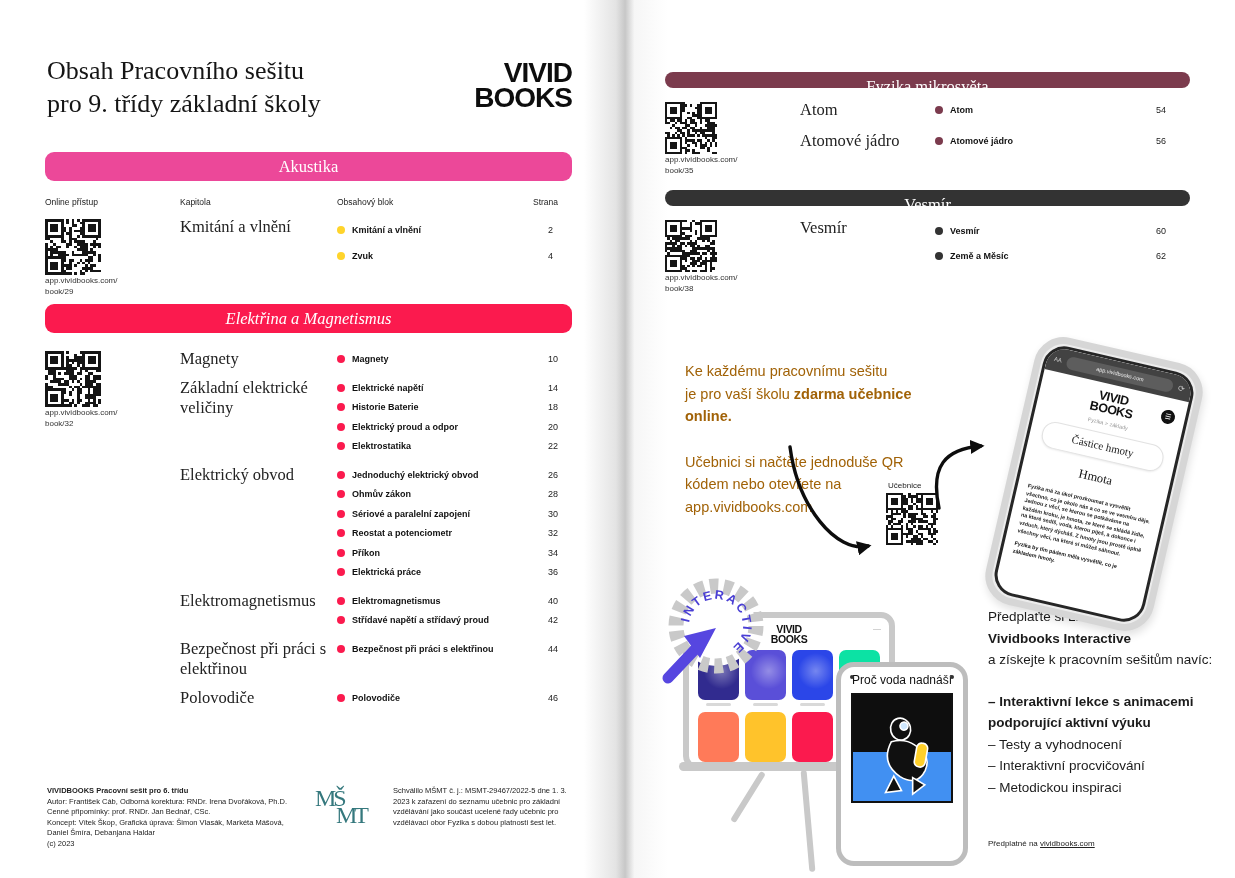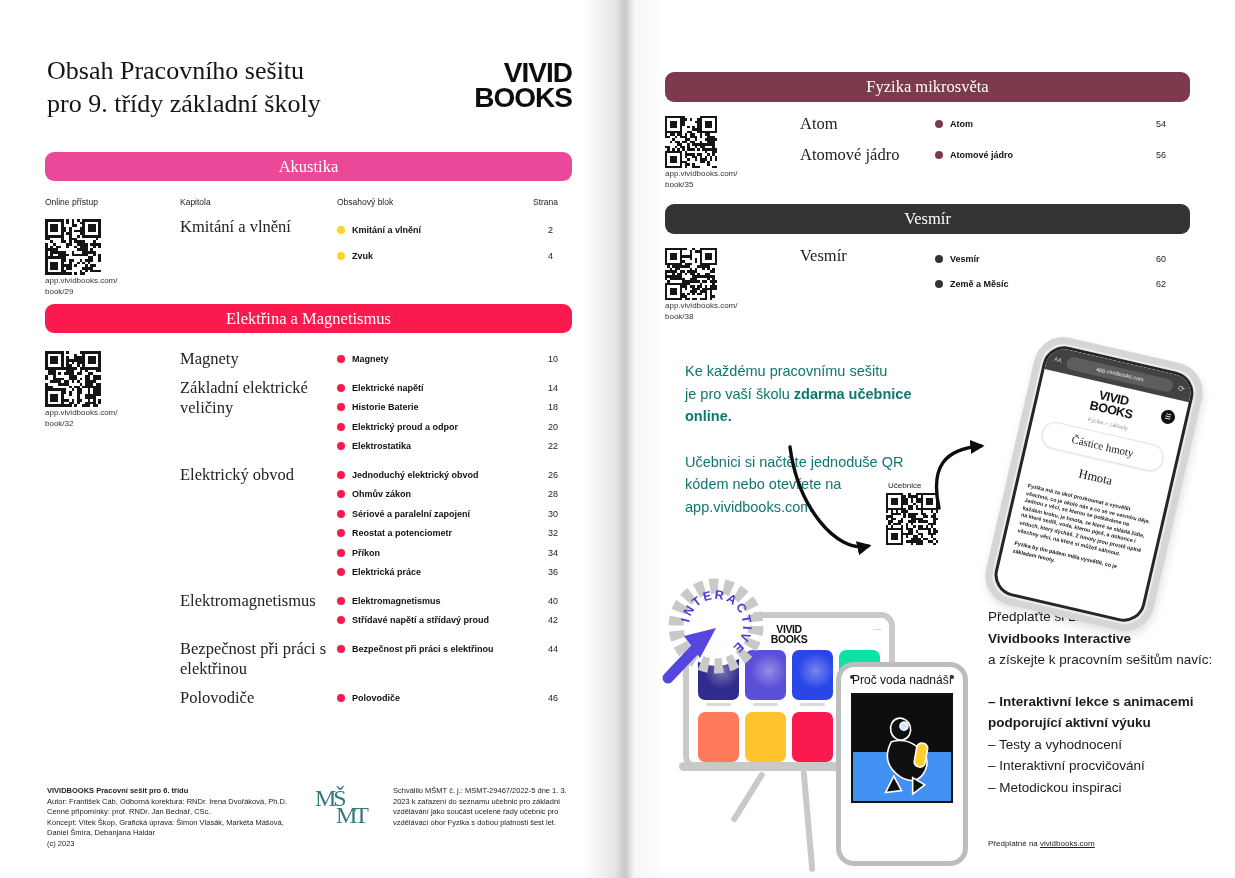--- a/index.html
+++ b/index.html
@@ -14,21 +14,21 @@
   
   .title{position:absolute;left:47px;top:54px;font-family:"Liberation Serif","DejaVu Serif",serif;font-size:26px;line-height:33px;color:#151515;}
   .brand-logo{position:absolute;right:36px;top:60px;text-align:right;font-weight:800;font-size:28px;line-height:25px;letter-spacing:-1px;color:#0d0d0d;}
 
   
   .sections{position:absolute;}
   .left-sections{left:45px;top:152px;width:527px;--c1:135px;--c2:157px;--lbl:196px;--qr:56px;}
   .right-sections{left:25px;top:72px;width:525px;--c1:135px;--c2:135px;--lbl:206px;--qr:52px;}
   .banner{height:29px;border-radius:9px;color:#fff;text-align:center;font-family:"Liberation Serif","DejaVu Serif",serif;font-size:16.5px;line-height:29px;}
   .left-sections .banner{margin-bottom:16px;}
-  .right-sections .banner{margin-bottom:12px;height:30px;line-height:30px;}
+  .right-sections .banner{margin-bottom:12px;height:16px;line-height:30px;}
   .thead{display:grid;grid-template-columns:var(--c1) var(--c2) var(--lbl) 1fr;font-size:8.5px;color:#222;margin-bottom:10px;}
   .section-body{display:grid;grid-template-columns:var(--c1) 1fr;margin-bottom:8px;}
   .right-sections .section-body{margin-bottom:15px;}
   .qr-col{padding-top:2px;}
   .qr{width:var(--qr);height:var(--qr);display:grid;grid-template-columns:repeat(21,1fr);grid-template-rows:repeat(21,1fr);background:#fff;}
   .qr span{display:block;}
   .qr span.on{background:#151515;}
   .qr-cap{font-size:8px;line-height:9.5px;color:#333;margin-top:1px;}
   .qr-cap:first-of-type{margin-top:5px;}
   .chapter{display:grid;grid-template-columns:var(--c2) 1fr;margin-bottom:9px;}
@@ -44,21 +44,21 @@
 
   
   .footer{position:absolute;left:47px;top:786px;width:527px;display:flex;align-items:flex-start;}
   .credits{flex:0 0 262px;font-size:7.5px;line-height:10.5px;color:#222;}
   .credits .c0{font-weight:800;}
   .msmt{flex:0 0 64px;margin-left:6px;margin-top:4px;color:#35787D;font-family:"Liberation Serif","DejaVu Serif",serif;font-size:24px;line-height:17px;letter-spacing:-3px;}
   .msmt .m2{display:block;margin-left:21px;}
   .approval{flex:1;margin-left:14px;font-size:7.5px;line-height:10.5px;color:#222;}
 
   
-  .promo{position:absolute;left:45px;top:360px;width:285px;font-size:14.5px;line-height:22.5px;color:#0f766e;}
+  .promo{position:absolute;left:45px;top:360px;width:285px;font-size:14.5px;line-height:22.5px;color:#a16207;}
   .promo .seg{white-space:pre-line;}
   .promo .b{font-weight:800;}
   .promo .p2{margin-top:23px;}
   .uc-qr{position:absolute;left:246px;top:481px;width:56px;--qr:52px;}
   .uc-label{font-size:8px;color:#222;margin:0 0 3px 2px;}
   .arrows{position:absolute;left:0;top:0;width:595px;height:878px;pointer-events:none;z-index:3;}
 
   
   .phone{position:absolute;left:368px;top:347px;width:158px;height:260px;background:#ececec;border:7px solid #d6d6d6;border-radius:30px;transform:rotate(13deg);z-index:2;box-shadow:2px 4px 8px rgba(0,0,0,.12);}
   .phone-screen{position:absolute;inset:2px;border:3px solid #262626;border-radius:22px;overflow:hidden;background:#fff;}
@@ -590,21 +590,21 @@
                 </div>
                 <div class="item">
                   <span class="dot" style="background: rgb(255, 212, 43);"></span>
                   <span class="ilabel">Zvuk</span>
                   <span class="ipage">4</span>
                 </div>
               </div>
             </div>
           </div>
         </div>
-        <div class="banner" style="background: rgb(251, 26, 78);">Elektřina a Magnetismus</div>
+        <div class="banner" style="background: rgb(251, 26, 78); font-style: italic;">Elektřina a Magnetismus</div>
         <div class="section-body ">
           <div class="qr-col">
             <div class="qr">
               <span class="on"></span>
               <span class="on"></span>
               <span class="on"></span>
               <span class="on"></span>
               <span class="on"></span>
               <span class="on"></span>
               <span class="on"></span>

